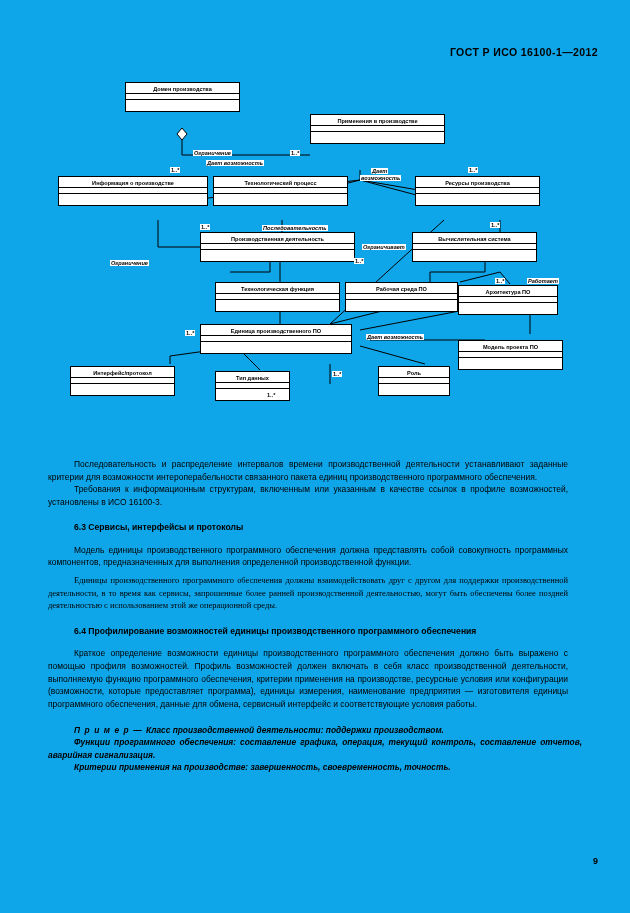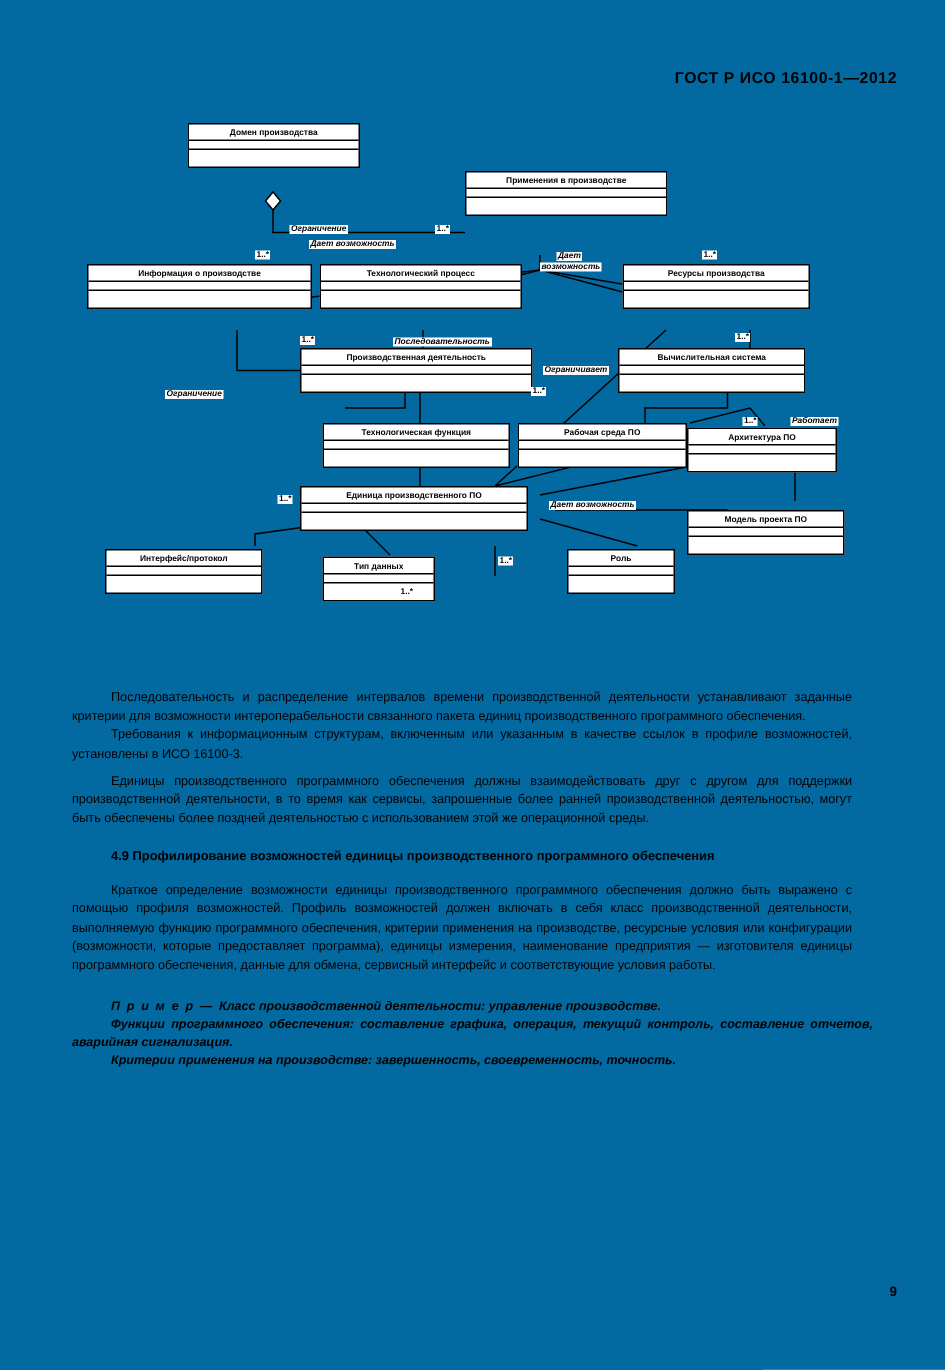--- a/index.html
+++ b/index.html
@@ -5,21 +5,21 @@
 <style>
   html, body {
     margin: 0;
     padding: 0;
     background: #8a8a8a;
   }
   .page {
     position: relative;
     width: 630px;
     height: 913px;
-    background: #0369a1;
+    background: #0ea5e9;
     margin: 0 auto;
     overflow: hidden;
     font-family: "Liberation Sans", sans-serif;
     color: #000000;
   }
 
   
   .std-header {
     position: absolute;
     top: 46px;
@@ -102,21 +102,21 @@
     width: 534px;
   }
   p.para {
     margin: 0 14px 0 0;
     font-size: 8.45px;
     line-height: 12.55px;
     text-align: justify;
     text-indent: 26px;
     hyphens: manual;
   }
-  p.para.gap { margin-top: 5.5px; }
+  p.para.gap { margin-top: 5.5px; font-family: Liberation Serif, serif; }
   h3.sect {
     margin: 13px 0 10px 26px;
     font-size: 8.6px;
     font-weight: bold;
     line-height: 12.5px;
   }
   p.example {
     margin: 0;
     font-size: 8.35px;
     line-height: 12.2px;
@@ -303,28 +303,30 @@
     <div class="mult-label" style="left:236px; top:320px;">1..*</div>
     <div class="mult-label" style="left:302px; top:299px;">1..*</div>
     <div class="mult-label" style="left:324px; top:186px;">1..*</div>
   </div>
 
 
   <div class="body-col">
     <p class="para">Последовательность и распределение интервалов времени производственной деятельности уста­навливают заданные критерии для возможности интероперабельности связанного пакета единиц производ­ственного программного обеспечения.</p>
     <p class="para">Требования к информационным структурам, включенным или указанным в качестве ссылок в профи­ле возможностей, установлены в ИСО 16100-3.</p>
 
-
+    <h3 class="sect">6.3 Сервисы, интерфейсы и протоколы</h3>
+
+    <p class="para">Модель единицы производственного программного обеспечения должна представлять собой сово­купность программных компонентов, предназначенных для выполнения определенной производственной функции.</p>
     <p class="para gap">Единицы производственного программного обеспечения должны взаимодействовать друг с другом для поддержки производственной деятельности, в то время как сервисы, запрошенные более ранней про­изводственной деятельностью, могут быть обеспечены более поздней деятельностью с использованием этой же операционной среды.</p>
 
-    <h3 class="sect">4.9 Профилирование возможностей единицы производственного программного обеспечения</h3>
+    <h3 class="sect">6.4 Профилирование возможностей единицы производственного программного обеспечения</h3>
 
     <p class="para">Краткое определение возможности единицы производственного программного обеспечения должно быть выражено с помощью профиля возможностей. Профиль возможностей должен включать в себя класс производственной деятельности, выполняемую функцию программного обеспечения, критерии примене­ния на производстве, ресурсные условия или конфигурации (возможности, которые предоставляет про­грамма), единицы измерения, наименование предприятия — изготовителя единицы программного обеспе­чения, данные для обмена, сервисный интерфейс и соответствующие условия работы.</p>
 
     <p class="example first">
-      <span class="sp-out">П р и м е р — </span><span>Класс производственной деятельности: управление производстве.</span>
+      <span class="sp-out">П р и м е р — </span><span>Класс производственной деятельности: поддержки производством.</span>
     </p>
     <p class="example">Функции программного обеспечения: составление графика, операция, текущий контроль, состав­ление отчетов, аварийная сигнализация.</p>
     <p class="example">Критерии применения на производстве: завершенность, своевременность, точность.</p>
   </div>
 
   <div class="page-num">9</div>
 </div>
 
 </body></html>

